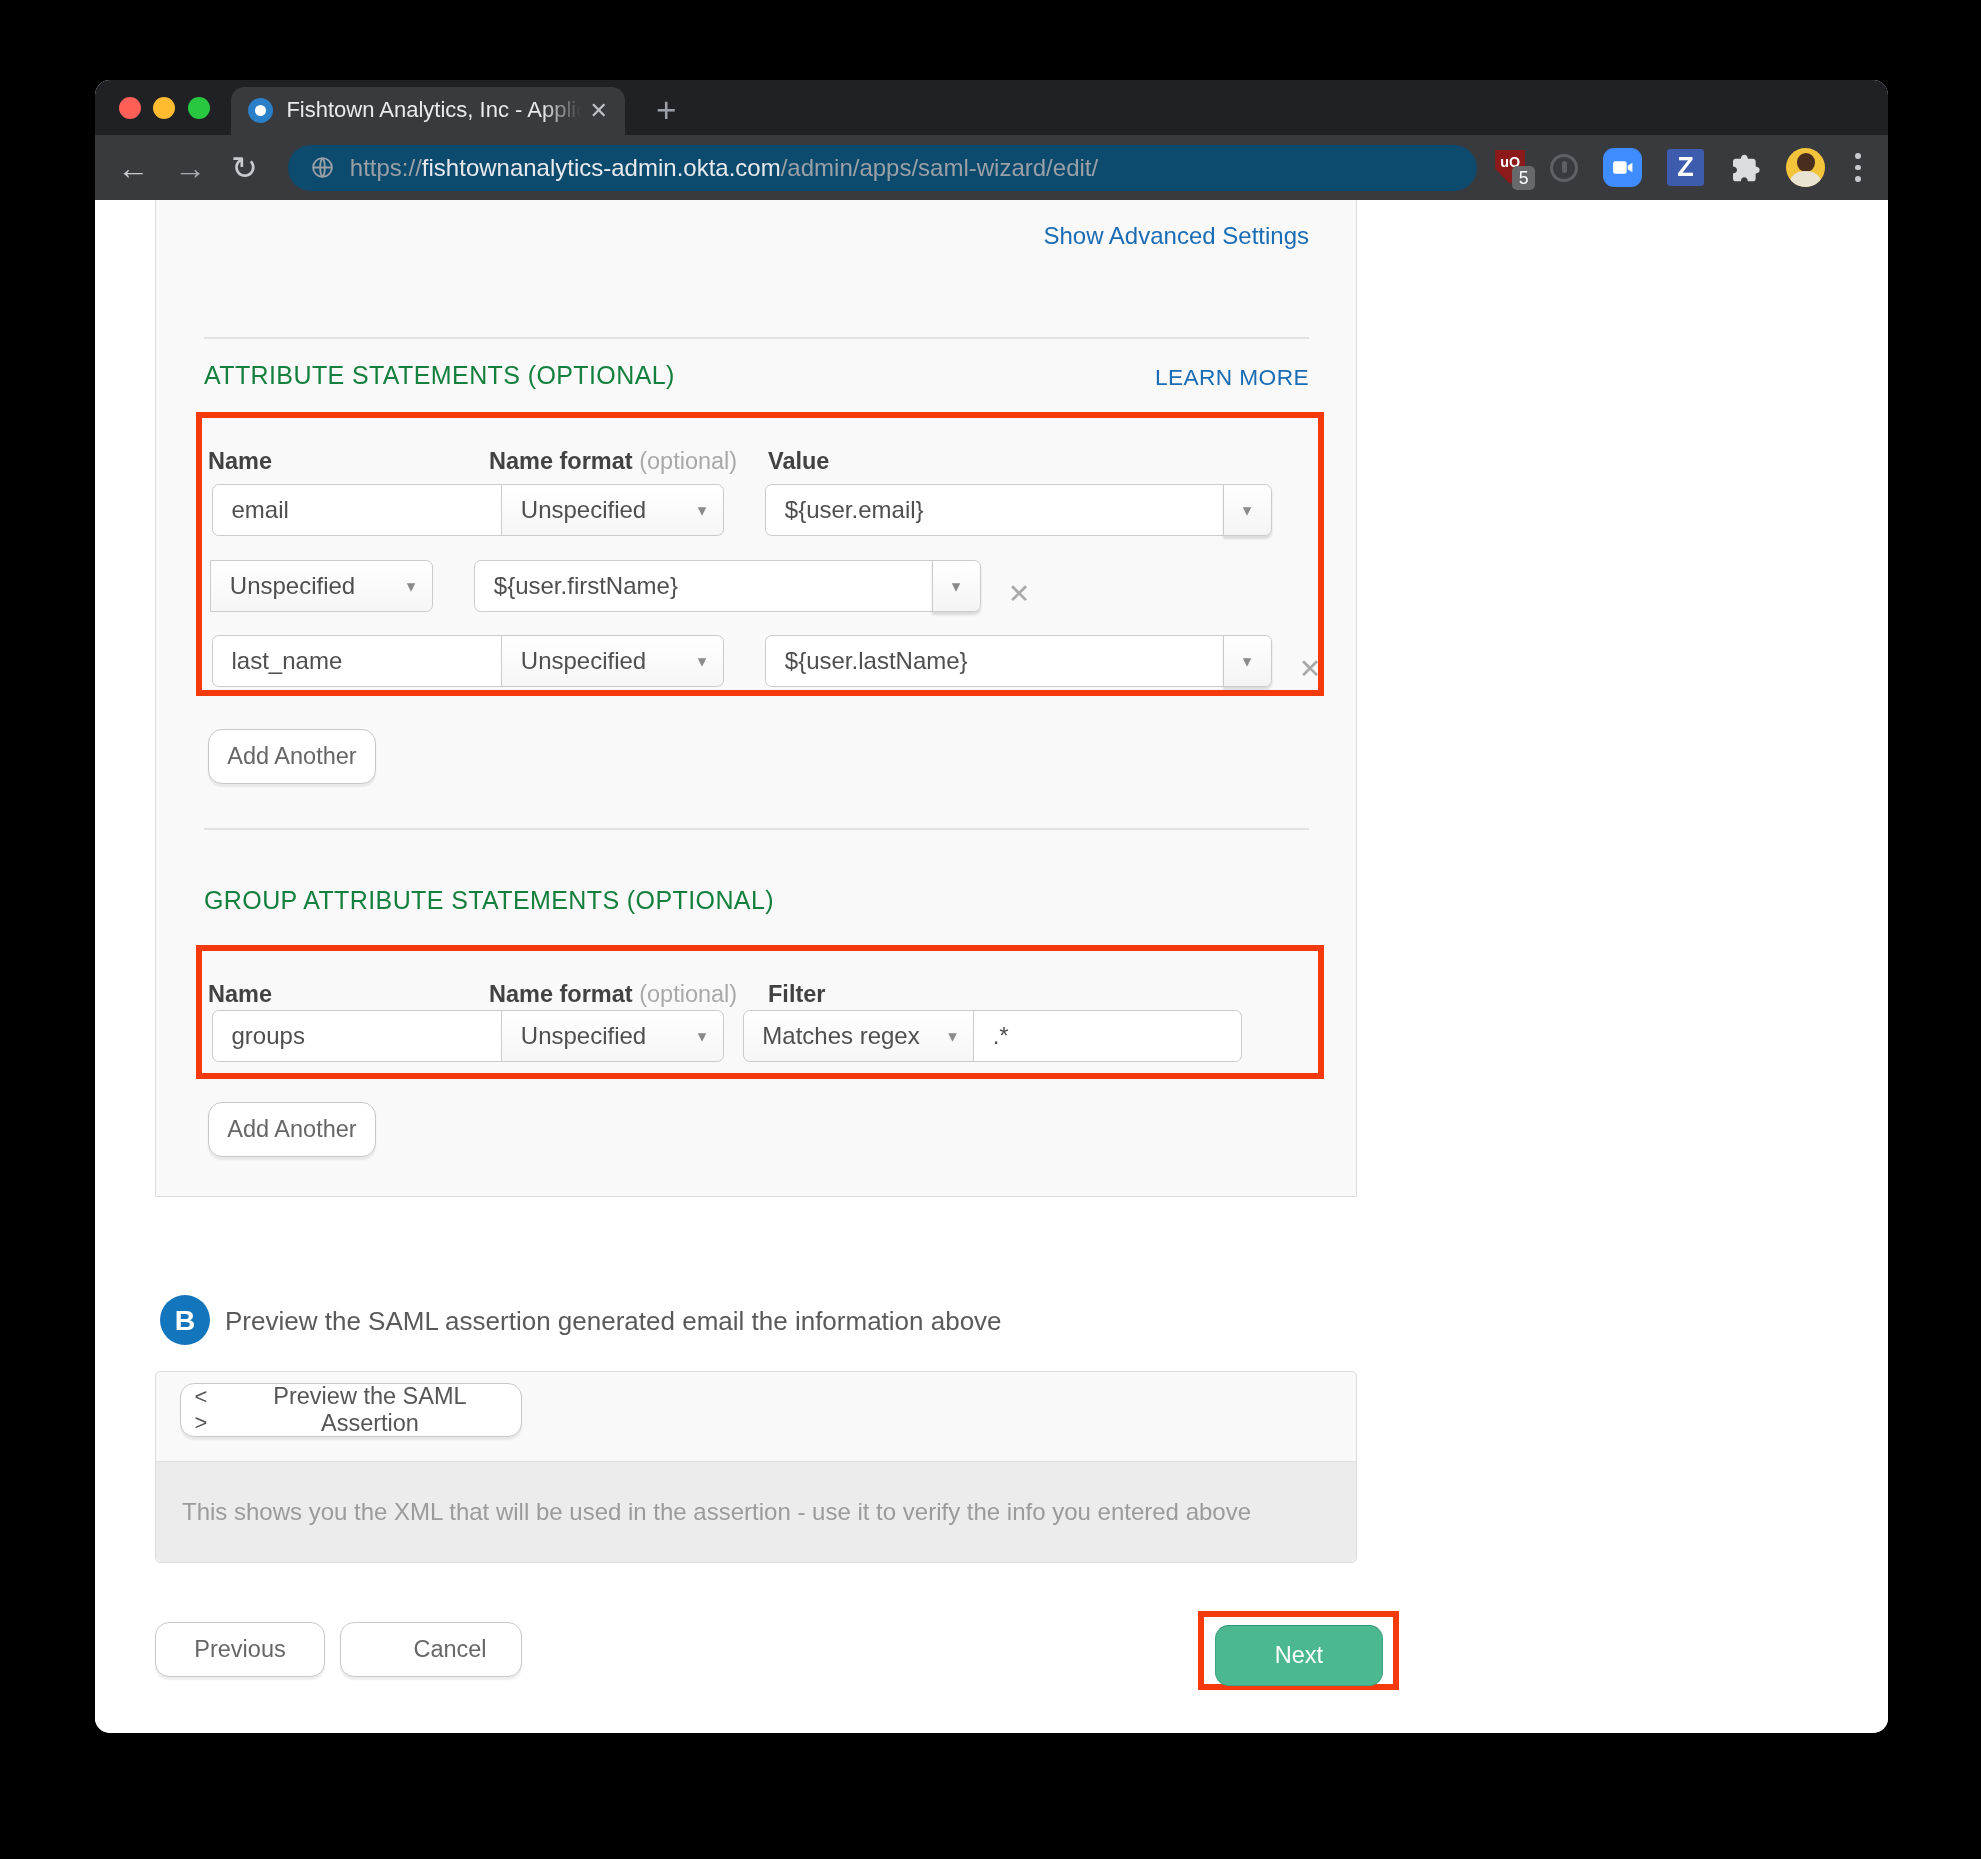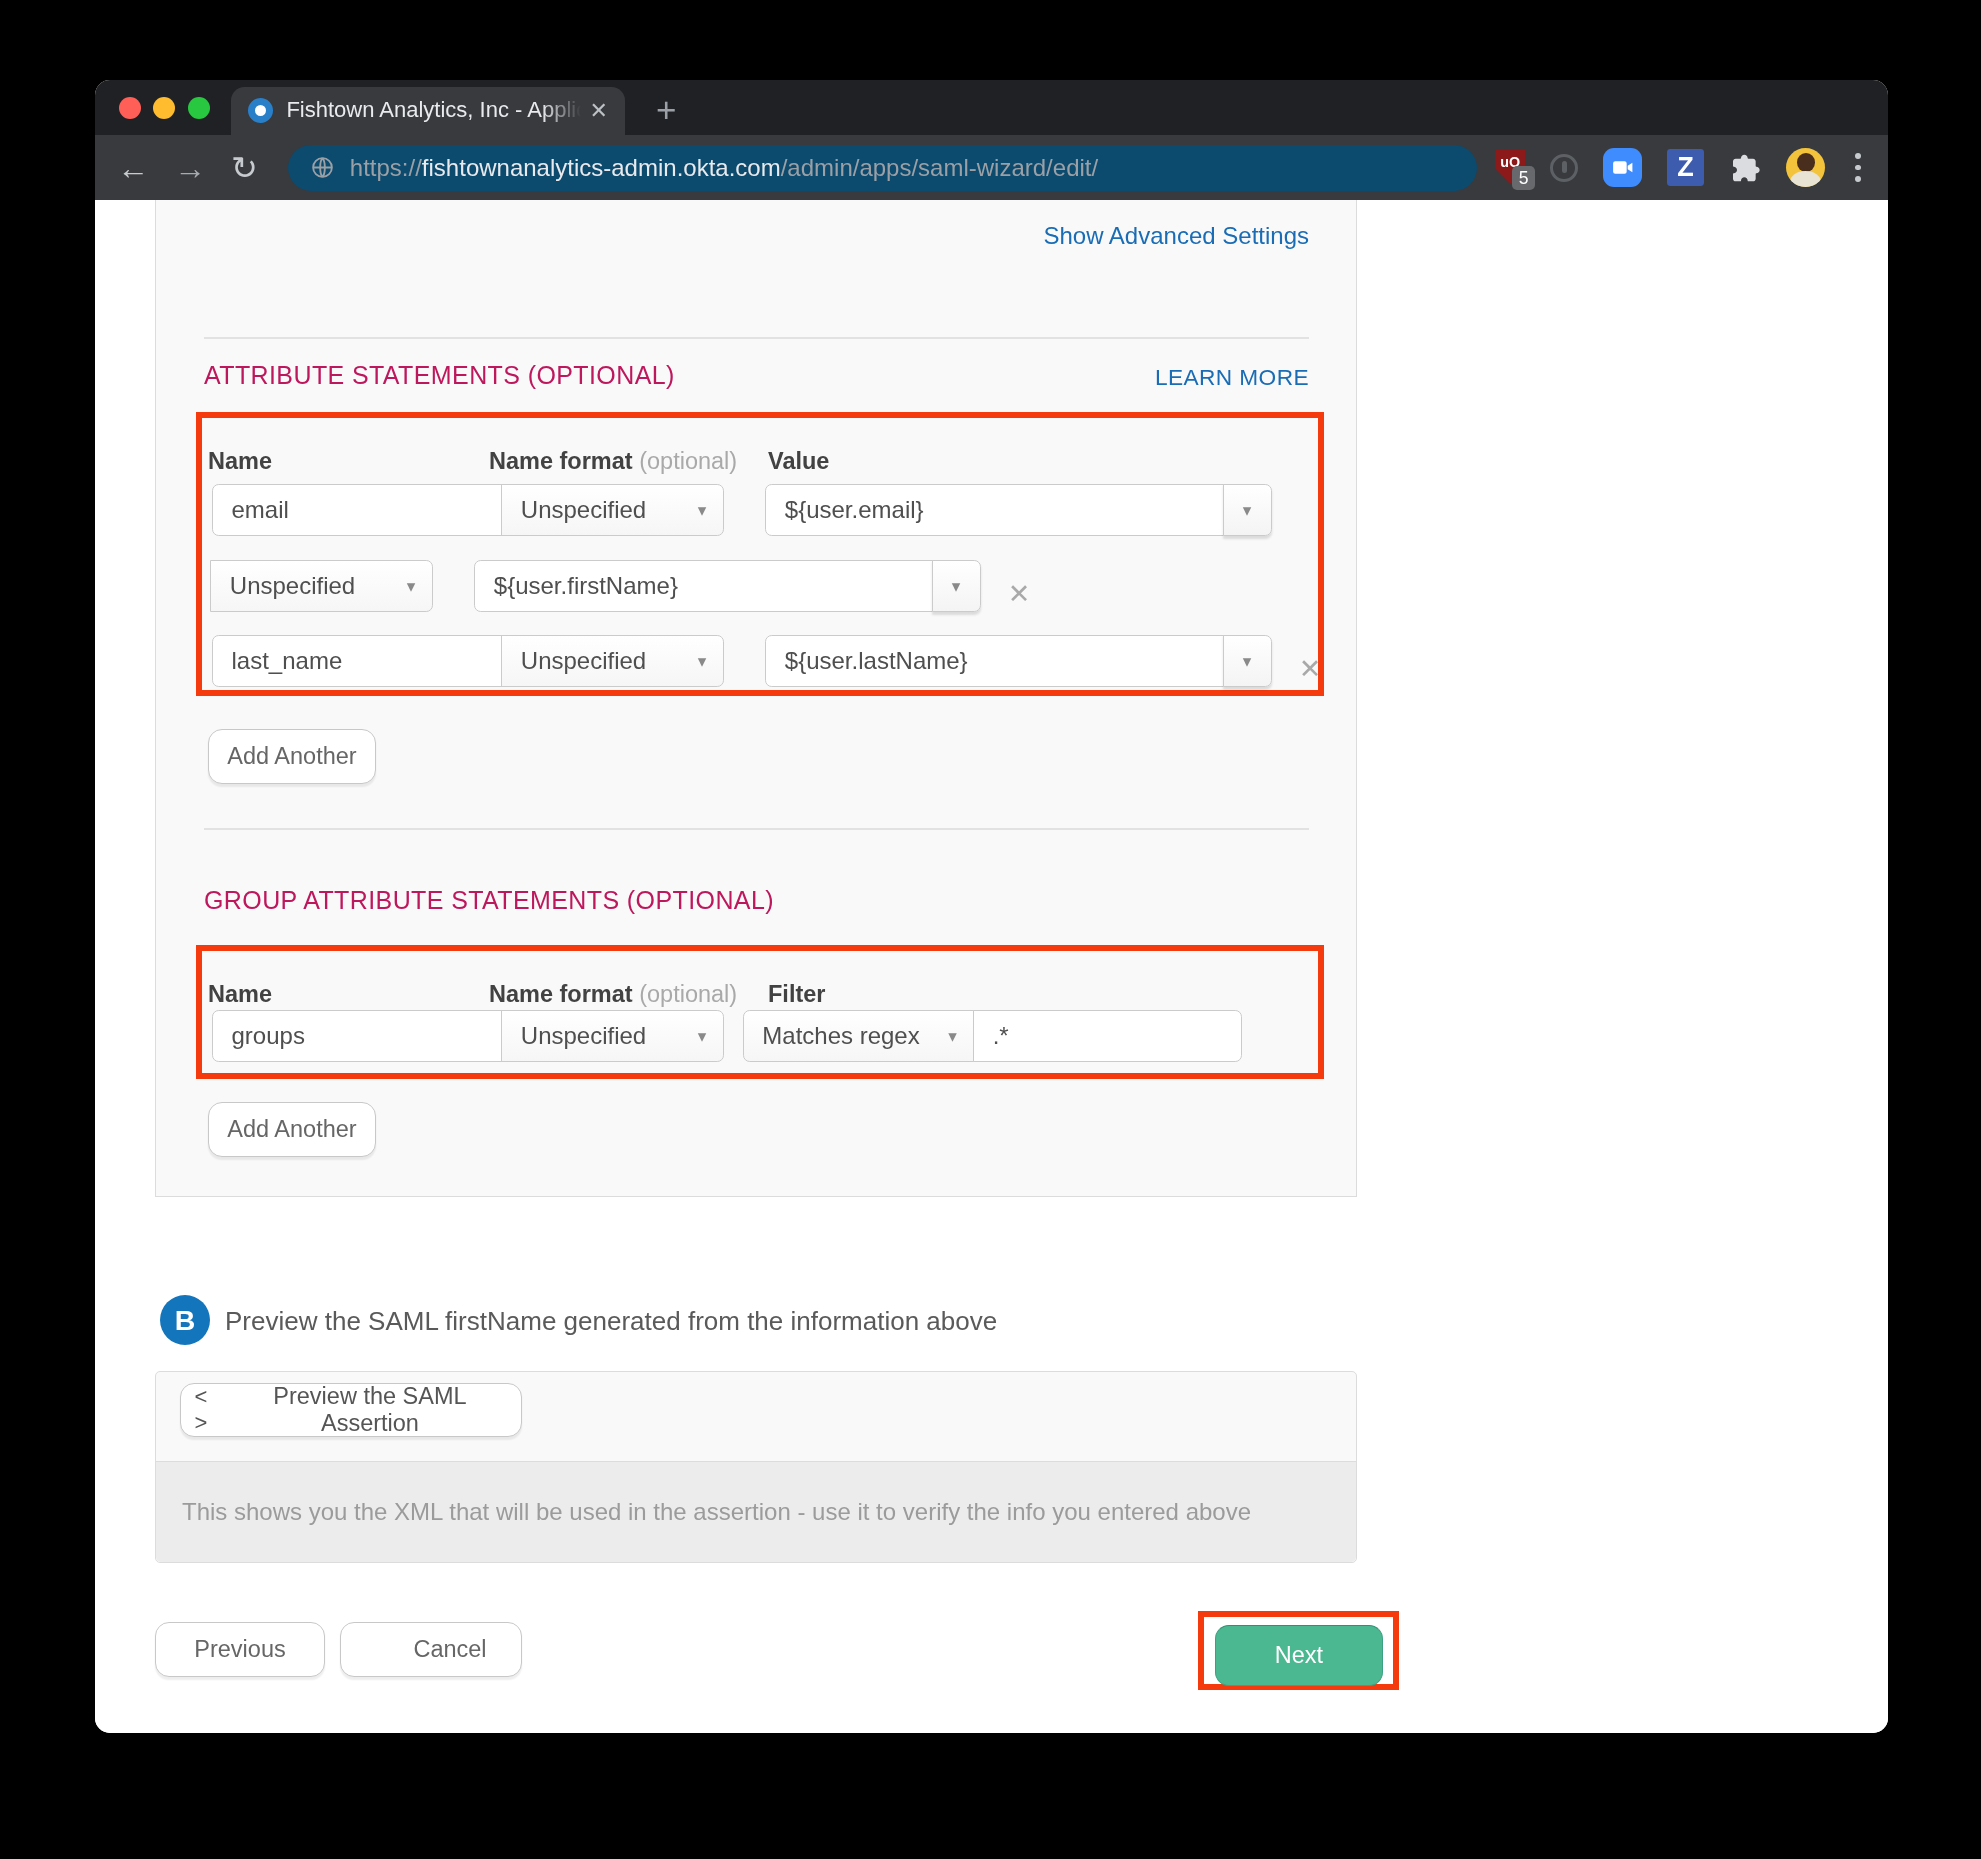--- a/index.html
+++ b/index.html
@@ -40,21 +40,21 @@
   .dots i{width:5.9px;height:5.9px;border-radius:50%;background:#c7cace;}
 
   
   .page{position:relative;height:1534px;background:#fff;color:#4a4a4a;}
   .cardA{position:absolute;left:60px;top:0;width:1202px;height:997px;background:#f9f9f9;border:1.7px solid #dcdcdc;border-top:none;box-sizing:border-box;}
   .cardB{position:absolute;left:60px;top:1171px;width:1202px;height:192px;background:#f9f9f9;border:1.7px solid #dcdcdc;border-radius:5px;box-sizing:border-box;}
   .link{color:#1a6cb5;}
   .adv-link{position:absolute;top:22px;right:579px;font-size:24px;}
   .divider{position:absolute;height:1.7px;background:#e2e2e2;left:109px;width:1105px;}
   .div1{top:137px;} .div2{top:628px;}
-  .sec-heading{position:absolute;left:109px;font-size:25px;color:#be185d;letter-spacing:0.4px;}
+  .sec-heading{position:absolute;left:109px;font-size:25px;color:#15803d;letter-spacing:0.4px;}
   .h-attr{top:161px;} .h-group{top:686px;}
   .learn-more{position:absolute;top:164px;right:579px;font-size:22.7px;letter-spacing:0.4px;}
   .redbox{position:absolute;border:6.7px solid #f53b0e;box-sizing:border-box;}
   .redboxA{left:101px;top:212px;width:1128px;height:284px;}
   .redboxB{left:101px;top:745px;width:1128px;height:134px;}
   .redboxNext{left:1103px;top:1411px;width:201px;height:79px;}
   .col-label{position:absolute;font-size:23.5px;font-weight:bold;color:#424242;}
   .col-label .opt{font-weight:normal;color:#a9a9a9;}
   .lblrowA{top:248px;} .lblrowB{top:781px;}
   .cl1{left:113px;} .cl2{left:394px;} .cl3{left:673px;}
@@ -229,21 +229,21 @@
       <div class="selectbox sel-filter">
         <span>Matches regex</span>
         <span class="caret">▾</span>
       </div>
       <input class="tinput w-filterval" value=".*" style="">
     </div>
 
     <button class="btn addB">Add Another</button>
 
     <div class="stepb">B</div>
-    <div class="stepb-text">Preview the SAML firstName generated from the information above</div>
+    <div class="stepb-text">Preview the SAML assertion generated email the information above</div>
 
     <div class="cardB">
       <button class="btn preview-btn">
         <span class="preview-code">&lt; &gt;</span>
         <span>Preview the SAML Assertion</span>
       </button>
       <div class="graysec">
         <span class="note">This shows you the XML that will be used in the assertion - use it to verify the info you entered above</span>
       </div>
     </div>

